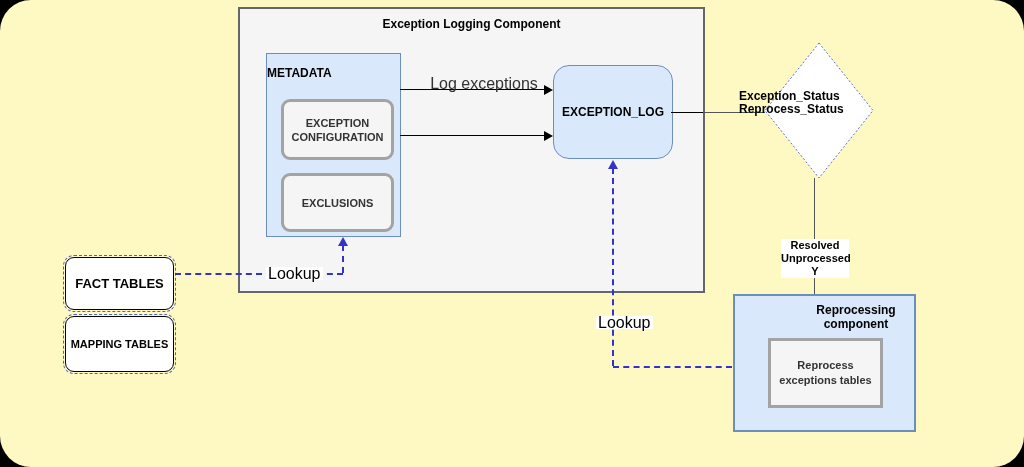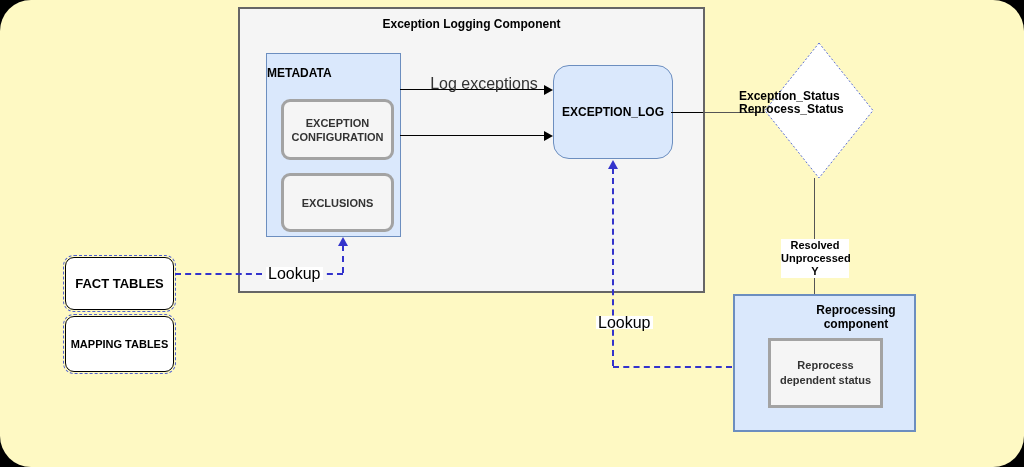--- a/index.html
+++ b/index.html
@@ -71,21 +71,21 @@
   <div class="abs white-label bold preline" style="left:781px;top:239px;width:68px;text-align:center;font-size:11px;line-height:13px;padding:0;">Resolved
 Unprocessed
 Y</div>
   <div class="abs vline-dim" style="left:814px;top:278px;height:17px;"></div>
   <div class="abs vline" style="left:814px;top:295px;height:35px;"></div>
   <div class="abs arr-down" style="left:810px;top:329px;"></div>
 
   <div class="abs bluebox" style="left:733px;top:294px;width:179px;height:134px;border-width:2px;">
     <div class="abs bold" style="left:65px;top:7px;width:112px;text-align:center;font-size:12px;line-height:14px;color:#000;">Reprocessing component</div>
   </div>
-  <div class="abs graybox flexc bold" style="left:768px;top:338px;width:109px;height:64px;font-size:11px;line-height:15px;">Reprocess dependent status</div>
+  <div class="abs graybox flexc bold" style="left:768px;top:338px;width:109px;height:64px;font-size:11px;line-height:15px;">Reprocess exceptions tables</div>
 
 
   <div class="abs whitebox flexc bold sel-outline" style="left:65px;top:257px;width:107px;height:51px;border-radius:9px;font-size:13px;">FACT TABLES</div>
 
   <div class="abs whitebox flexc bold sel-outline" style="left:65px;top:316px;width:107px;height:54px;border-radius:9px;font-size:11px;">MAPPING TABLES</div>
 
   <div class="abs dashh" style="left:175px;top:273px;width:168px;"></div>
   <div class="abs dashv" style="left:342px;top:245px;height:28px;"></div>
   <div class="abs arr-up-blue" style="left:338px;top:237px;"></div>
   <div class="abs white-label edge-label" style="left:266px;top:267px;padding:0 2px;">Lookup</div>

